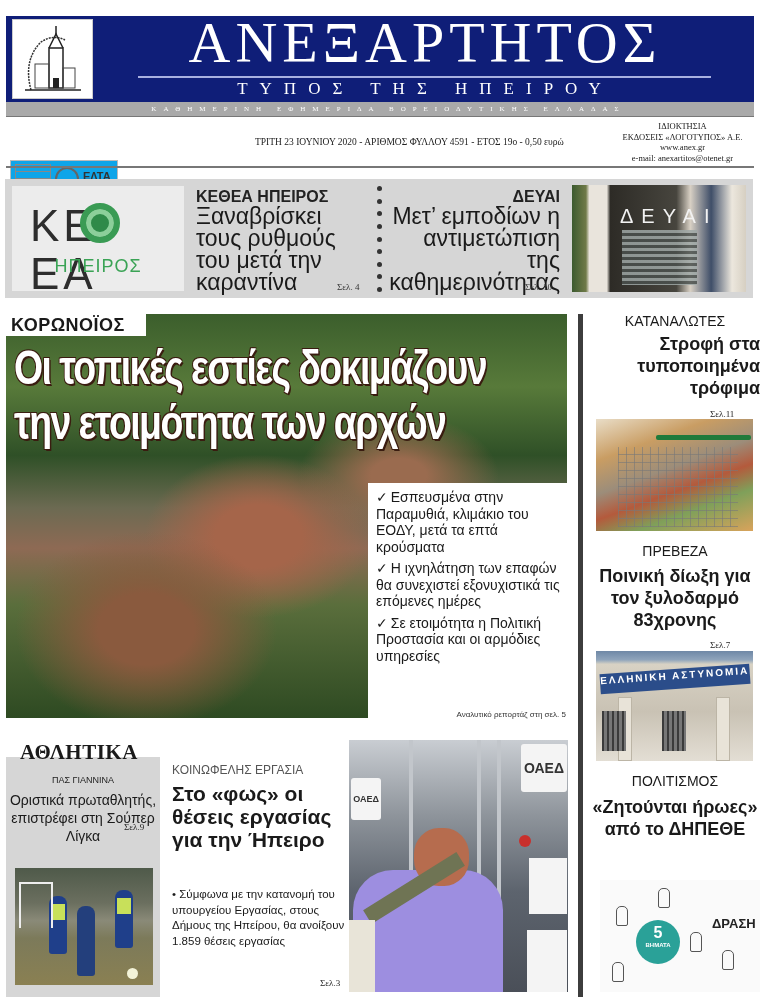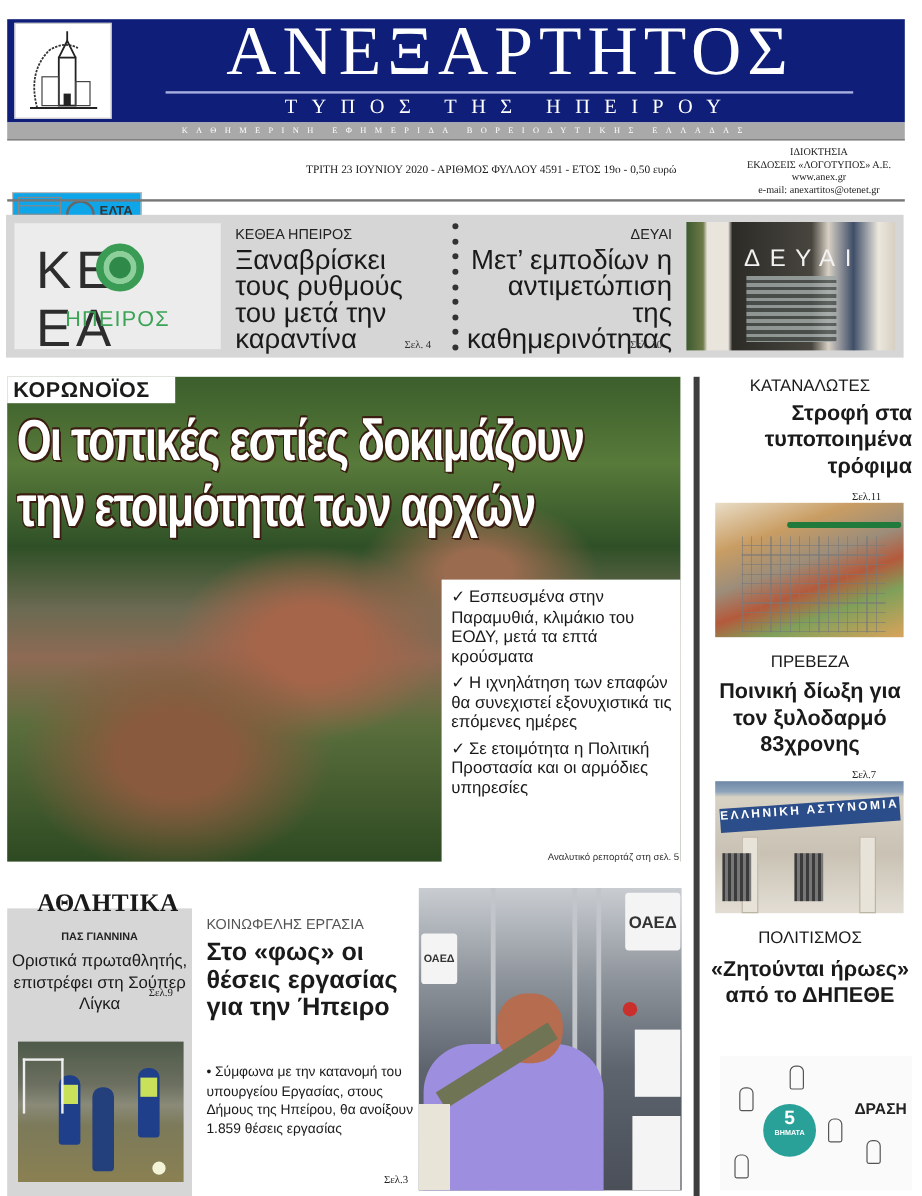--- a/index.html
+++ b/index.html
@@ -24,21 +24,21 @@
   #issue-line { left: 255px; top: 137px; font-family: "Liberation Serif", serif; font-size: 9.5px; color: #222; white-space: nowrap; }
   #owner-block { left: 600px; top: 121px; width: 165px; text-align: center; font-family: "Liberation Serif", serif; font-size: 8.5px; line-height: 10.5px; color: #222; }
   #info-rule { left: 6px; top: 166px; width: 748px; height: 2px; background: #777; }
 
   
   #teaser-band { left: 5px; top: 179px; width: 748px; height: 119px; background: #d6d6d6; }
   #keoea-logo { left: 12px; top: 186px; width: 172px; height: 105px; background: #ececec; }
   .keoea-word { left: 18px; top: 16px; font-size: 44px; font-weight: 300; color: #2d2d2d; letter-spacing: 4px; line-height: 48px; }
   .keoea-ring { left: 68px; top: 17px; width: 40px; height: 40px; border-radius: 50%; border: 6px solid #3a9b54; box-shadow: inset 0 0 0 5px #8ccf9a; background: #2f8a49; }
   .keoea-sub { left: 0; top: 70px; width: 172px; text-align: center; font-size: 18px; color: #3aa355; letter-spacing: 1px; }
-  .kicker { font-size: 12px; font-weight: normal; color: #222; }
+  .kicker { font-size: 16px; font-weight: bold; color: #222; }
   .t-head { font-size: 23px; line-height: 22px; color: #1a1a1a; }
   .sel { font-family: "Liberation Serif", serif; font-size: 9px; color: #333; }
   #keoea-kicker { left: 196px; top: 188px; }
   #keoea-head { left: 196px; top: 205px; width: 175px; }
   #keoea-sel { left: 337px; top: 282px; }
   #dots { left: 375px; top: 186px; width: 8px; height: 106px; display: flex; flex-direction: column; justify-content: space-between; align-items: center; }
   #dots span { width: 5px; height: 5px; border-radius: 50%; background: #333; display: block; }
   #deyai-kicker { left: 480px; top: 188px; width: 80px; text-align: right; }
   #deyai-head { left: 385px; top: 205px; width: 175px; text-align: right; }
   #deyai-sel { left: 525px; top: 282px; }
@@ -83,23 +83,23 @@
   #rc3-kicker { top: 773px; }
   #rc3-head { top: 796px; }
   #rc3-sel { top: 892px; font-family: Liberation Serif, serif; }
   #rc3-photo { left: 600px; top: 880px; width: 160px; height: 112px; background: #fafafa; }
   .five-circle { left: 36px; top: 40px; width: 44px; height: 44px; border-radius: 50%; background: #2aa198; color: #fff; text-align: center; font-size: 16px; font-weight: bold; line-height: 18px; padding-top: 4px; }
   .five-circle small { display: block; font-size: 6px; line-height: 7px; }
   .drasi { left: 112px; top: 36px; font-size: 13px; font-weight: bold; color: #222; }
   .sketch { width: 12px; height: 20px; border: 1px solid #555; border-radius: 5px 5px 2px 2px; }
 
   
-  #sports-title { left: 20px; top: 740px; width: 140px; text-align: center; font-family: "Liberation Serif", serif; font-size: 21px; font-weight: bold; color: #1a1a1a; letter-spacing: 0.5px; }
+  #sports-title { left: 20px; top: 740px; width: 140px; font-family: "Liberation Serif", serif; font-size: 21px; font-weight: bold; color: #1a1a1a; letter-spacing: 0.5px; }
   #sports-box { left: 6px; top: 757px; width: 154px; height: 240px; background: #d6d6d6; }
-  #sports-kicker { left: 6px; top: 775px; width: 154px; text-align: center; font-size: 9px; font-weight: bold; color: #222; }
+  #sports-kicker { left: 6px; top: 775px; width: 154px; text-align: center; font-size: 9px; font-weight: normal; color: #222; }
   #sports-head { left: 8px; top: 791px; width: 150px; text-align: center; font-size: 14px; line-height: 18px; color: #1a1a1a; }
   #sports-sel { left: 124px; top: 822px; font-family: "Liberation Serif", serif; font-size: 9px; color: #222; }
   #sports-photo { left: 15px; top: 868px; width: 138px; height: 117px; background: linear-gradient(180deg,#4f5a4a 0%,#6b6f5f 30%,#8a8a78 45%,#7c7a5a 60%,#8a8052 100%); overflow: hidden; }
   .player { width: 18px; height: 58px; background: #1f3f8a; border-radius: 8px 8px 3px 3px; }
   .bib { width: 14px; height: 16px; background: #c8e05a; }
 
   
   #work-kicker { left: 172px; top: 763px; font-size: 12px; color: #555; }
   #work-head { left: 172px; top: 782px; width: 175px; font-size: 21px; line-height: 23px; color: #1a1a1a; font-weight: bold; }
   #work-body { left: 172px; top: 887px; width: 178px; font-size: 11.5px; line-height: 15.5px; color: #1a1a1a; }

